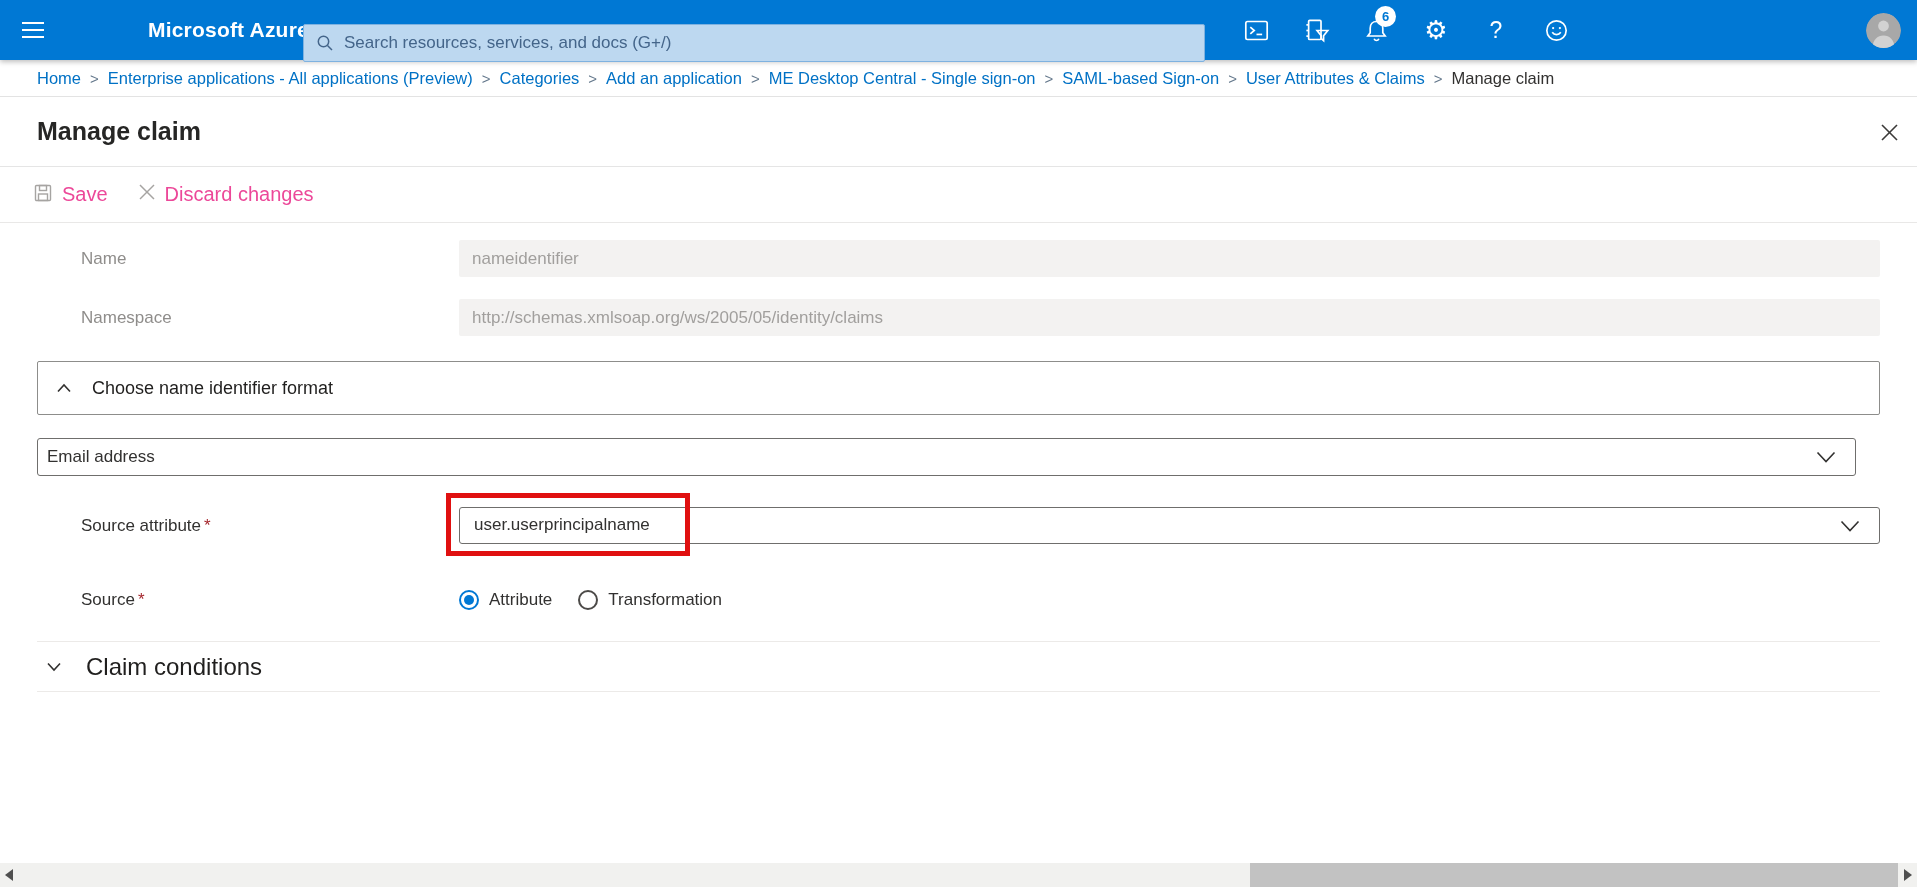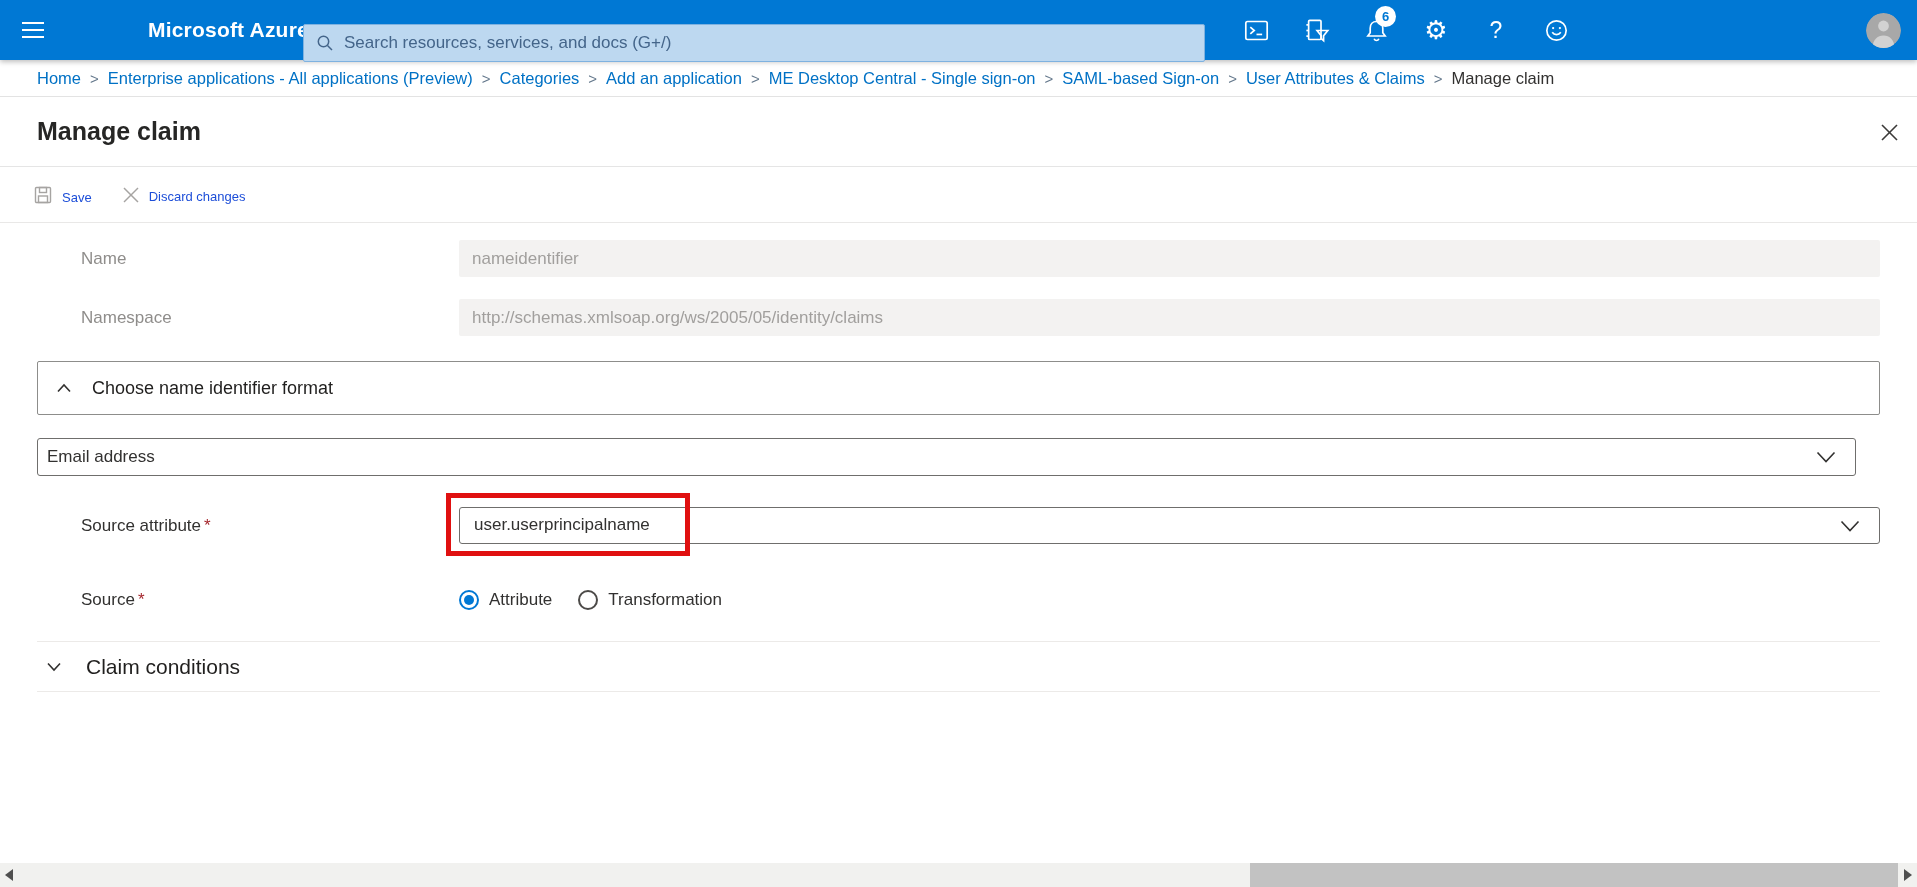--- a/index.html
+++ b/index.html
@@ -49,21 +49,21 @@
   .crumb.current { color:#323130; cursor:default; }
   .crumb-sep { color:#64788c; margin:0 9px; font-size:15px; }
 
   
   .blade-header { height:70px; position:relative; display:flex; align-items:center; padding-left:37px; border-bottom:1px solid #e5e5e5; }
   .blade-title { font-size:25px; font-weight:700; color:#262625; }
   .close-btn { position:absolute; right:16px; top:23px; width:24px; height:24px; display:flex; align-items:center; justify-content:center; cursor:pointer; }
 
   
   .toolbar { height:56px; display:flex; align-items:center; padding-left:33px; gap:30px; border-bottom:1px solid #e9e8e7; }
-  .tool-item { display:flex; align-items:flex-end; gap:9px; color:#1d4ed8; font-size:13px; cursor:default; }
+  .tool-item { display:flex; align-items:flex-start; gap:9px; color:#ec4899; font-size:20px; cursor:default; }
 
   
   .form { padding:0 37px; }
   .row { display:flex; align-items:center; }
   .row .label { width:378px; flex:none; font-size:17px; color:#323130;margin-left:44px; }
   .label.muted { color:#8f8d8b; }
   .req { color:#a4262c; margin-left:3px; }
 
   .ro-input {
     flex:1; height:37px; background:#f3f2f1; border-radius:2px;
@@ -105,21 +105,21 @@
   }
   .combo .chev { position:absolute; right:19px; top:12px; }
   .annotation {
     position:absolute; left:-13px; top:-14px; width:244px; height:63px;
     border:5px solid #e01010; pointer-events:none; z-index:3;
   }
 
   .divider { border:none; border-top:1px solid #eceae8; margin:0; width:1843px; }
   .div1 { margin-top:22px; }
   .collapse-row { width:1843px; height:49px; display:flex; align-items:center; padding-left:8px; gap:23px; cursor:pointer; }
-  .collapse-row .sec-label { font-size:21px; color:#201f1e; }
+  .collapse-row .sec-label { font-size:24px; color:#201f1e; }
 
   
   .hscroll { position:absolute; left:0; bottom:0; width:1917px; height:24px; background:#f1f1ef; }
   .hscroll .thumb { position:absolute; left:1250px; top:0; width:648px; height:24px; background:#c2c2c2; cursor:pointer; }
   .arrow-left, .arrow-right { position:absolute; top:6px; width:0; height:0; border-top:6px solid transparent; border-bottom:6px solid transparent; cursor:pointer; }
   .arrow-left { left:5px; border-right:8px solid #4f4f4f; }
   .arrow-right { right:5px; border-left:8px solid #4f4f4f; }
 </style>
 </head>
 <body>

